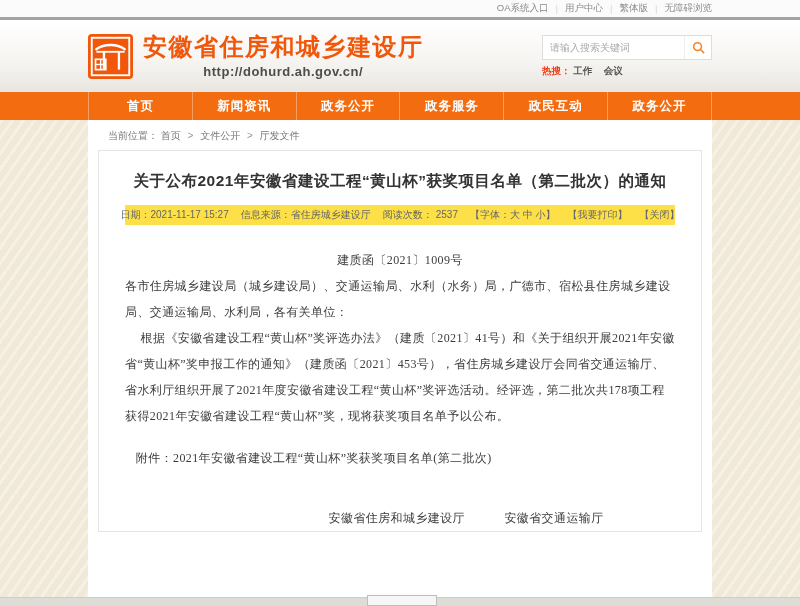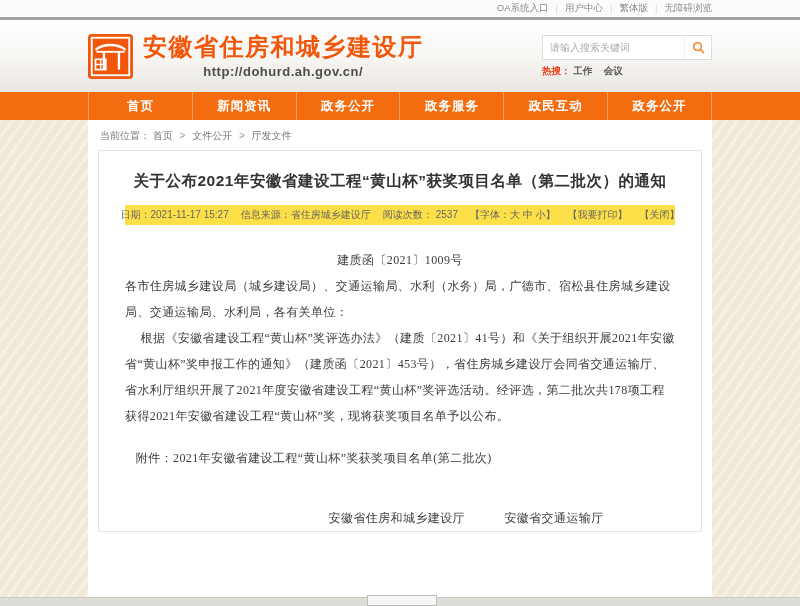--- a/index.html
+++ b/index.html
@@ -37,21 +37,21 @@
   .nav-inner { margin:0 88px; height:100%; display:flex; border-right:1px solid rgba(255,255,255,.35); }
   .nav-item { flex:1; display:flex; align-items:center; justify-content:center; color:#fff;
     font-size:12.5px; font-weight:bold; letter-spacing:1px; border-left:1px solid rgba(255,255,255,.35); cursor:pointer; }
 
   
   .main { height:477px;
     background:
       repeating-linear-gradient(125deg, rgba(255,255,255,.35) 0 3px, rgba(0,0,0,0) 3px 9px),
       #f1e9d7; }
   .wrapper { width:624px; height:100%; margin:0 auto; background:#fff; }
-  .breadcrumb { padding:9px 12px 7px; font-size:10px; color:#777; }
+  .breadcrumb { padding:9px 20px 7px; font-size:10px; color:#777; }
   .breadcrumb a { color:#777; text-decoration:none; cursor:pointer; }
   .crumb-sep { margin:0 4px; color:#999; }
 
   .article { margin:0 10px; border:1px solid #e4e4e4; padding:20px 26px 0; height:382px; overflow:hidden; background:#fff; }
   .article-title { text-align:center; font-size:15.5px; font-weight:bold; color:#333; letter-spacing:0.5px; }
   .meta { margin-top:13px; height:20px; background:#fde047; display:flex; align-items:center; justify-content:center;
     font-size:10px; color:#666; gap:12px; white-space:nowrap; }
   .meta .clickable { cursor:pointer; }
   .meta .views-num { margin-left:3px; }
 

